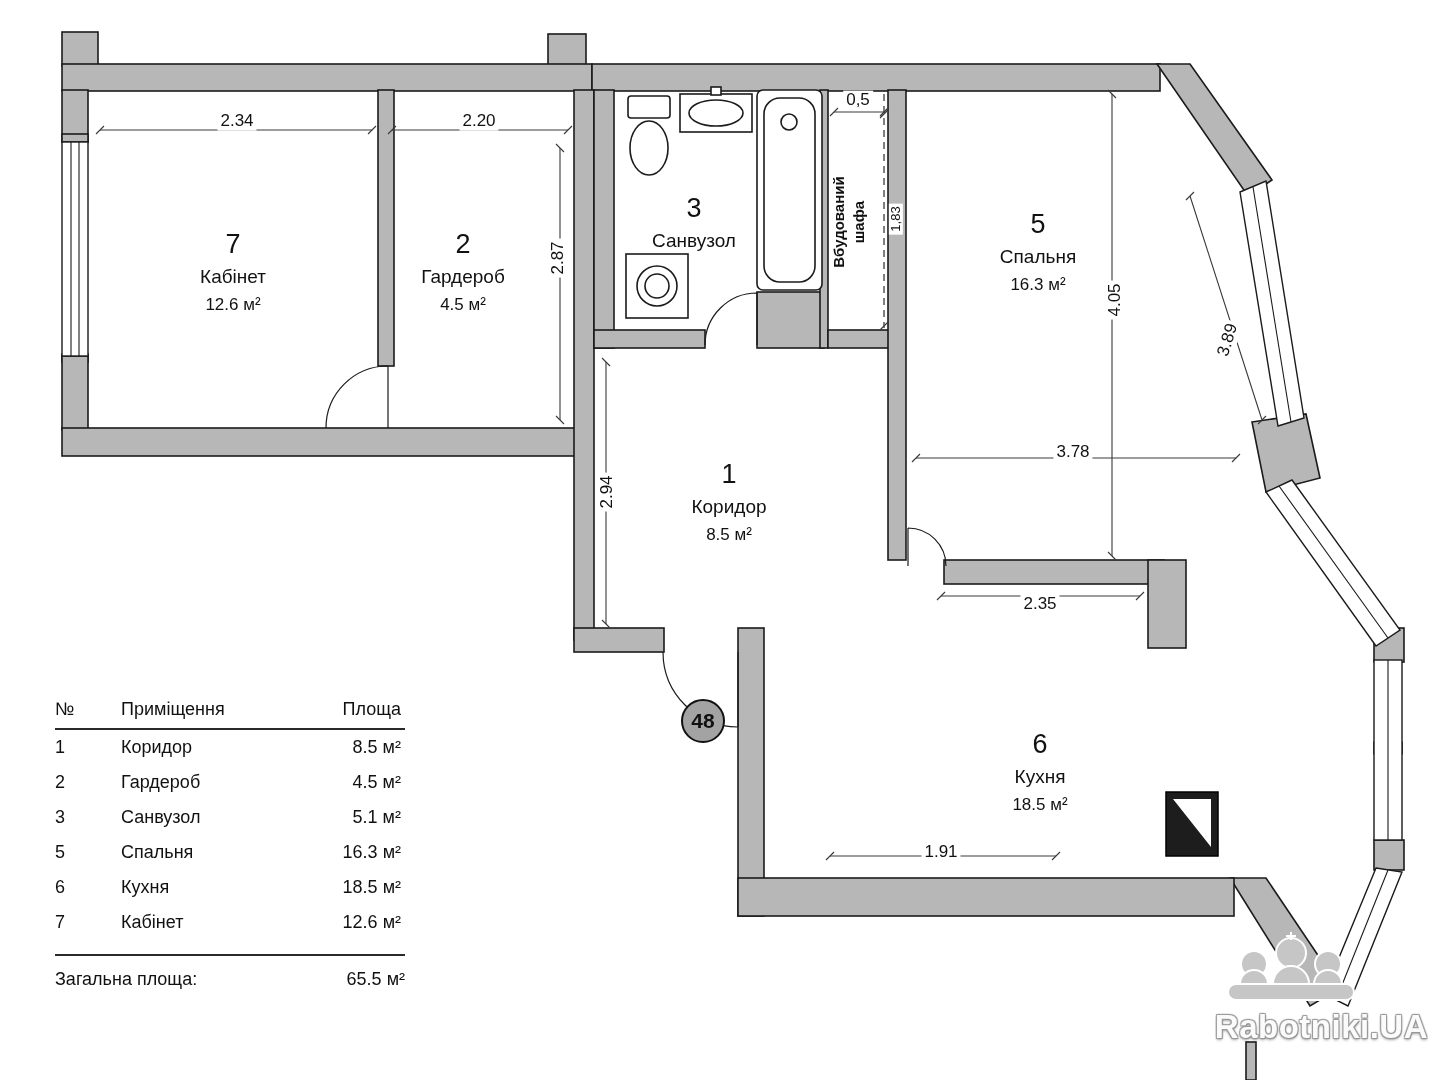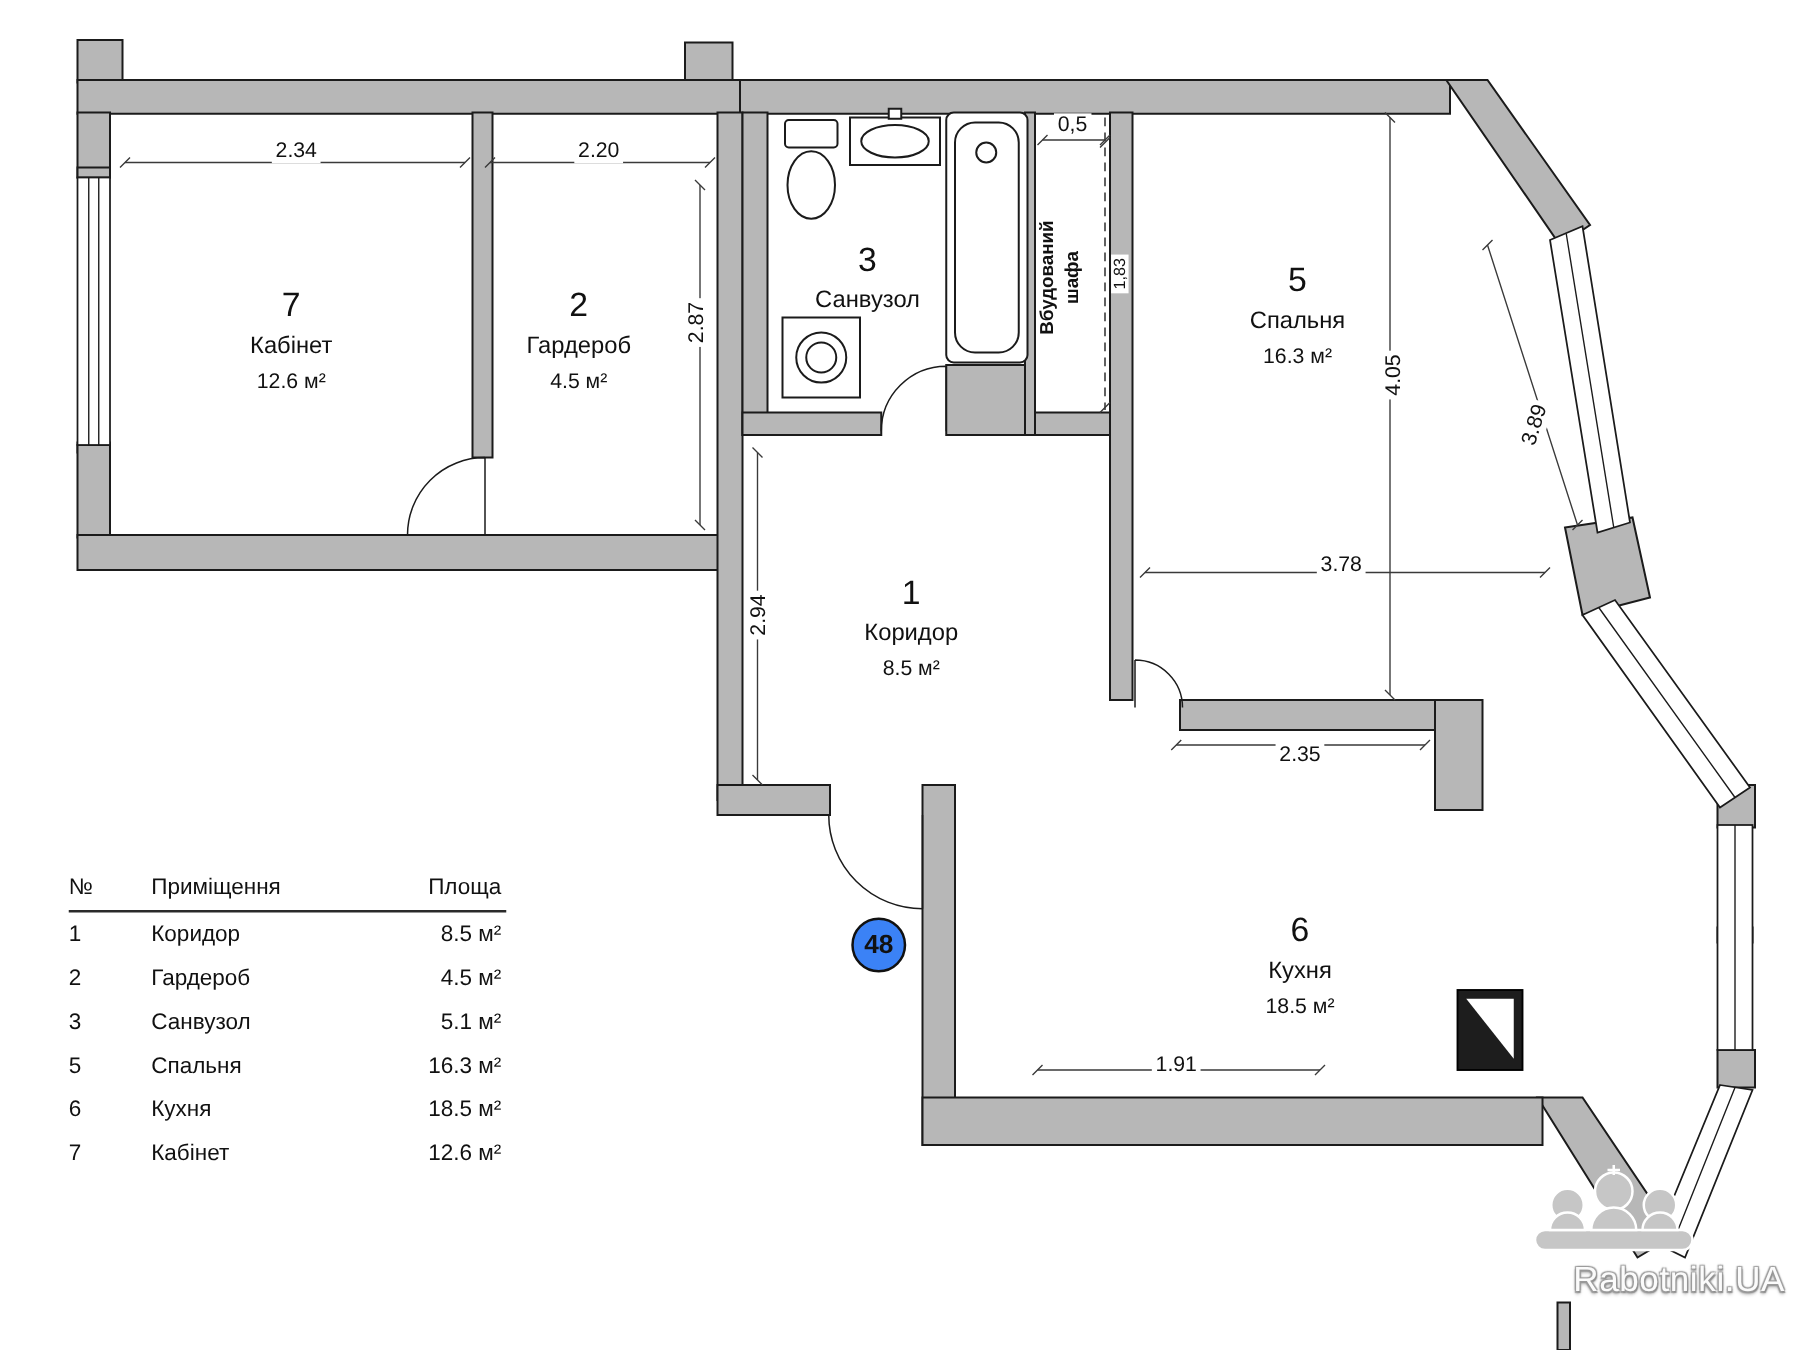--- a/index.html
+++ b/index.html
@@ -20,33 +20,33 @@
   .small{font-size:13px}
 
   .room{position:absolute;transform:translate(-50%,-50%);text-align:center;line-height:1;white-space:nowrap}
   .room .num{font-size:27px}
   .room .nm{font-size:19px;margin-top:9px}
   .room .ar{font-size:17px;margin-top:10px}
 
   .wrd{position:absolute;left:848px;top:222px;transform:translate(-50%,-50%) rotate(-90deg);
        font-size:15px;font-weight:700;text-align:center;line-height:1.3;white-space:nowrap}
 
-  .badge{position:absolute;left:681px;top:734px;width:44px;height:44px;border:2.5px solid #111;
-         border-radius:50%;background:#3b82f6;display:flex;align-items:center;justify-content:center;
+  .badge{position:absolute;left:681px;top:699px;width:44px;height:44px;border:2.5px solid #111;
+         border-radius:50%;background:#a3a3a3;display:flex;align-items:center;justify-content:center;
          font-size:21px;font-weight:bold;box-sizing:border-box}
 
   .legend{position:absolute;left:55px;top:690px;width:350px}
   .lg-row{display:grid;grid-template-columns:66px 176px 108px;align-items:center;height:35px;font-size:18px}
   .lg-head{height:38px;border-bottom:2px solid #2a2a2a}
   .c3{text-align:right;padding-right:4px}
   .lg-head .c3{}
   .lg-total{border-top:2px solid #2a2a2a;margin-top:14px;padding-top:13px;display:flex;
             justify-content:space-between;font-size:18px}
 
-  .wm-text{position:absolute;right:12px;top:1008px;font-size:28px;font-weight:normal;color:#fbfbfb;
+  .wm-text{position:absolute;right:12px;top:1008px;font-size:33px;font-weight:bold;color:#fbfbfb;
            letter-spacing:.5px;
            text-shadow:-1px -1px 1px #9a9a9a,1px -1px 1px #9a9a9a,-1px 1px 1px #9a9a9a,
                         1px 1px 1px #8a8a8a,0 2px 3px rgba(0,0,0,.35)}
   .wm-logo{position:absolute;left:1216px;top:926px}
 </style>
 </head>
 <body>
 
 <svg class="plan" width="1440" height="1080" viewBox="0 0 1440 1080">
 
@@ -234,20 +234,24 @@
     <span>6</span>
     <span>Кухня</span>
     <span class="c3">18.5 м²</span>
   </div>
   <div class="lg-row">
     <span>7</span>
     <span>Кабінет</span>
     <span class="c3">12.6 м²</span>
   </div>
 
+  <div class="lg-total">
+    <span>Загальна площа:</span>
+    <span>65.5 м²</span>
+  </div>
 </div>
 
 <svg class="wm-logo" width="150" height="85" viewBox="0 0 150 85">
   <g fill="#c6c6c6" stroke="#fff" stroke-width="2">
     <rect x="12" y="58" width="126" height="16" rx="8"></rect>
     <circle cx="38" cy="38" r="13"></circle>
     <path d="M24,58 a14 14 0 0 1 28 0 z"></path>
     <circle cx="112" cy="38" r="13"></circle>
     <path d="M98,58 a14 14 0 0 1 28 0 z"></path>
     <circle cx="75" cy="27" r="15"></circle>

